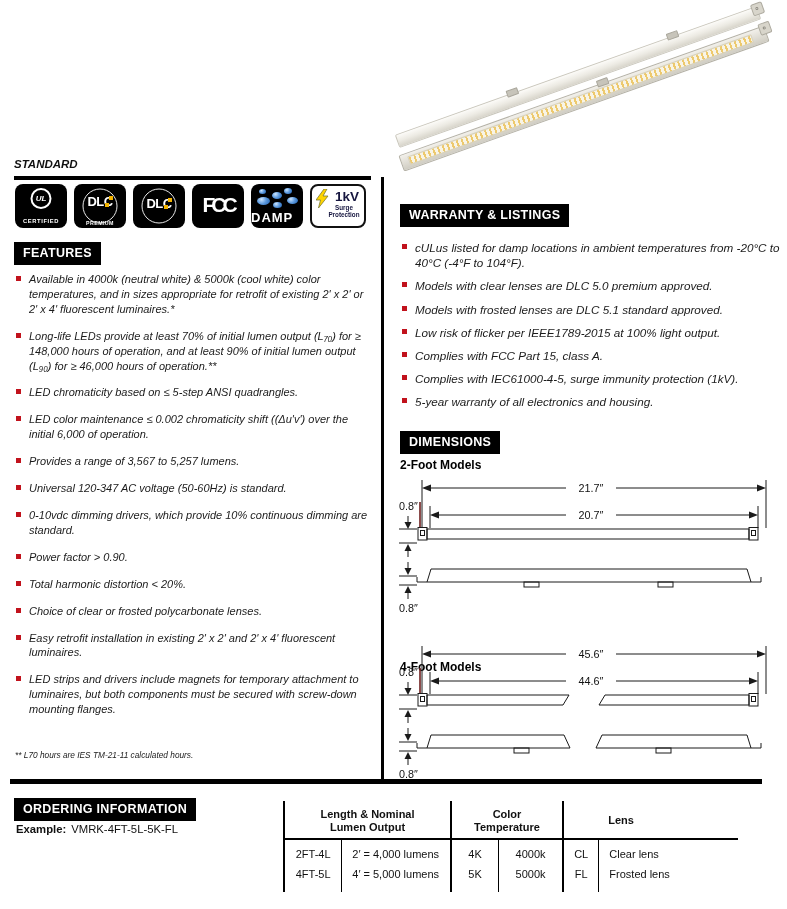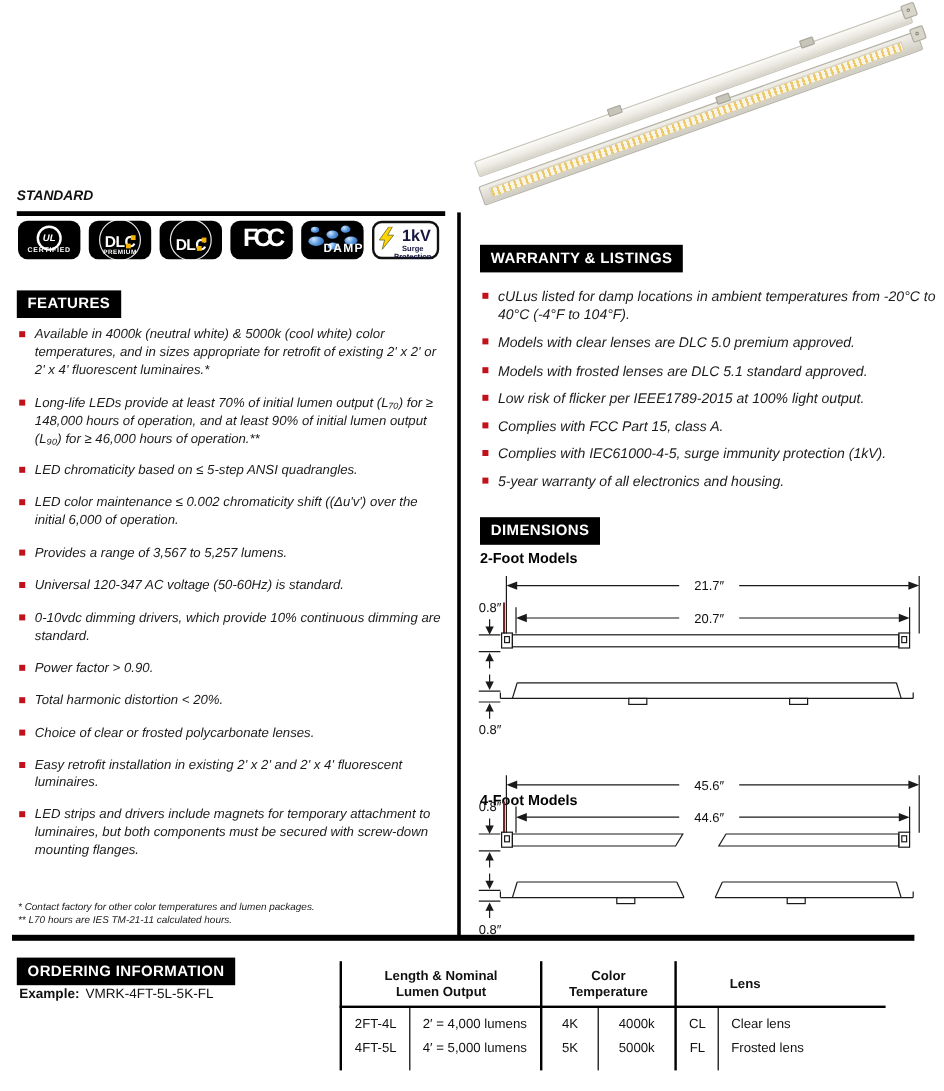--- a/index.html
+++ b/index.html
@@ -26,38 +26,38 @@
   .bullets .sq{position:absolute;left:0;top:4px;width:5px;height:5px;background:#c1121c;}
   .features-list{position:absolute;left:16px;top:272px;width:356px;font-size:11px;line-height:14.9px;}
   .features-list li{margin-bottom:12px;}
   .warranty-list{position:absolute;left:402px;top:240px;width:378px;font-size:11.7px;line-height:15.2px;}
   .warranty-list li{margin-bottom:8px;}
   .footnotes{position:absolute;left:15px;top:750px;width:360px;font-size:8.3px;font-style:italic;
              line-height:11px;color:#222;}
 
   
   .badges{position:absolute;left:15px;top:184px;display:flex;gap:7px;}
-  .badge{width:52px;height:32px;background:#000;border-radius:8px;position:relative;color:#fff;flex:0 0 auto;}
+  .badge{width:52px;height:44px;background:#000;border-radius:8px;position:relative;color:#fff;flex:0 0 auto;}
   .badge .ul-circle{position:absolute;left:50%;top:4px;transform:translateX(-50%);width:17px;height:17px;
         border:2px solid #fff;border-radius:50%;font-size:8px;font-weight:700;font-style:italic;
         display:flex;align-items:center;justify-content:center;}
   .badge .ul-cert{position:absolute;left:0;right:0;bottom:4px;text-align:center;font-size:5.8px;
         font-weight:700;letter-spacing:.6px;}
   .badge .dlc-ring{position:absolute;left:50%;top:50%;transform:translate(-50%,-50%);width:33px;height:33px;
         border:1px solid rgba(255,255,255,.9);border-radius:50%;}
   .badge .dlc-txt{position:absolute;left:0;right:0;top:10px;text-align:center;font-size:13px;font-weight:800;
         letter-spacing:-.5px;}
   .badge .dlc-dot{position:absolute;width:3.5px;height:3.5px;background:#f4b400;}
   .badge .dlc-prem{position:absolute;left:0;right:0;bottom:2px;text-align:center;font-size:5.3px;font-weight:700;
         letter-spacing:.4px;}
   .badge .fcc-txt{position:absolute;left:0;right:0;top:50%;transform:translateY(-54%);text-align:center;
         font-size:21px;font-weight:700;letter-spacing:-4px;}
   .badge .drop{position:absolute;border-radius:50%;
         background:radial-gradient(circle at 35% 30%,#cde6ff 0%,#5d9ade 45%,#1d5fae 100%);}
-  .badge .damp-txt{position:absolute;left:0;right:0;bottom:3px;text-align:right;font-size:10px;font-weight:800;
+  .badge .damp-txt{position:absolute;left:0;right:0;bottom:3px;text-align:left;font-size:13px;font-weight:800;
         letter-spacing:1px;}
   .badge.surge{width:56px;background:#fff;border:2px solid #111;box-sizing:border-box;color:#15153f;}
   .badge.surge .kv{position:absolute;right:5px;top:3px;font-size:13.5px;font-weight:800;}
   .badge.surge .s1{position:absolute;left:12px;right:0;top:18px;text-align:center;font-size:6.3px;font-weight:700;line-height:7px;}
   .badge.surge .s2{position:absolute;left:12px;right:0;top:25px;text-align:center;font-size:6.3px;font-weight:700;line-height:7px;}
   .badge.surge svg{position:absolute;left:4px;top:3px;}
 
   
   .product{position:absolute;left:380px;top:0;width:405px;height:172px;}
   .strip{position:absolute;border-radius:2px;}
@@ -180,21 +180,20 @@
     <li><span class="sq"></span><span>Provides a range of 3,567 to 5,257 lumens.</span></li>
     <li><span class="sq"></span><span>Universal 120-347 AC voltage (50-60Hz) is standard.</span></li>
     <li><span class="sq"></span><span>0-10vdc dimming drivers, which provide 10% continuous dimming are standard.</span></li>
     <li><span class="sq"></span><span>Power factor &gt; 0.90.</span></li>
     <li><span class="sq"></span><span>Total harmonic distortion &lt; 20%.</span></li>
     <li><span class="sq"></span><span>Choice of clear or frosted polycarbonate lenses.</span></li>
     <li><span class="sq"></span><span>Easy retrofit installation in existing 2' x 2' and 2' x 4' fluorescent luminaires.</span></li>
     <li><span class="sq"></span><span>LED strips and drivers include magnets for temporary attachment to luminaires, but both components must be secured with screw-down mounting flanges.</span></li>
   </ul>
   <div class="footnotes">
-    <div>*   Contact factory for other color temperatures and lumen packages.</div>
     <div>**  L70 hours are IES TM-21-11 calculated hours.</div>
   </div>
 
   <div class="hdr-box pos-warranty">WARRANTY &amp; LISTINGS</div>
   <ul class="bullets warranty-list">
     <li><span class="sq"></span><span>cULus listed for damp locations in ambient temperatures from -20°C to 40°C (-4°F to 104°F).</span></li>
     <li><span class="sq"></span><span>Models with clear lenses are DLC 5.0 premium approved.</span></li>
     <li><span class="sq"></span><span>Models with frosted lenses are DLC 5.1 standard approved.</span></li>
     <li><span class="sq"></span><span>Low risk of flicker per IEEE1789-2015 at 100% light output.</span></li>
     <li><span class="sq"></span><span>Complies with FCC Part 15, class A.</span></li>

